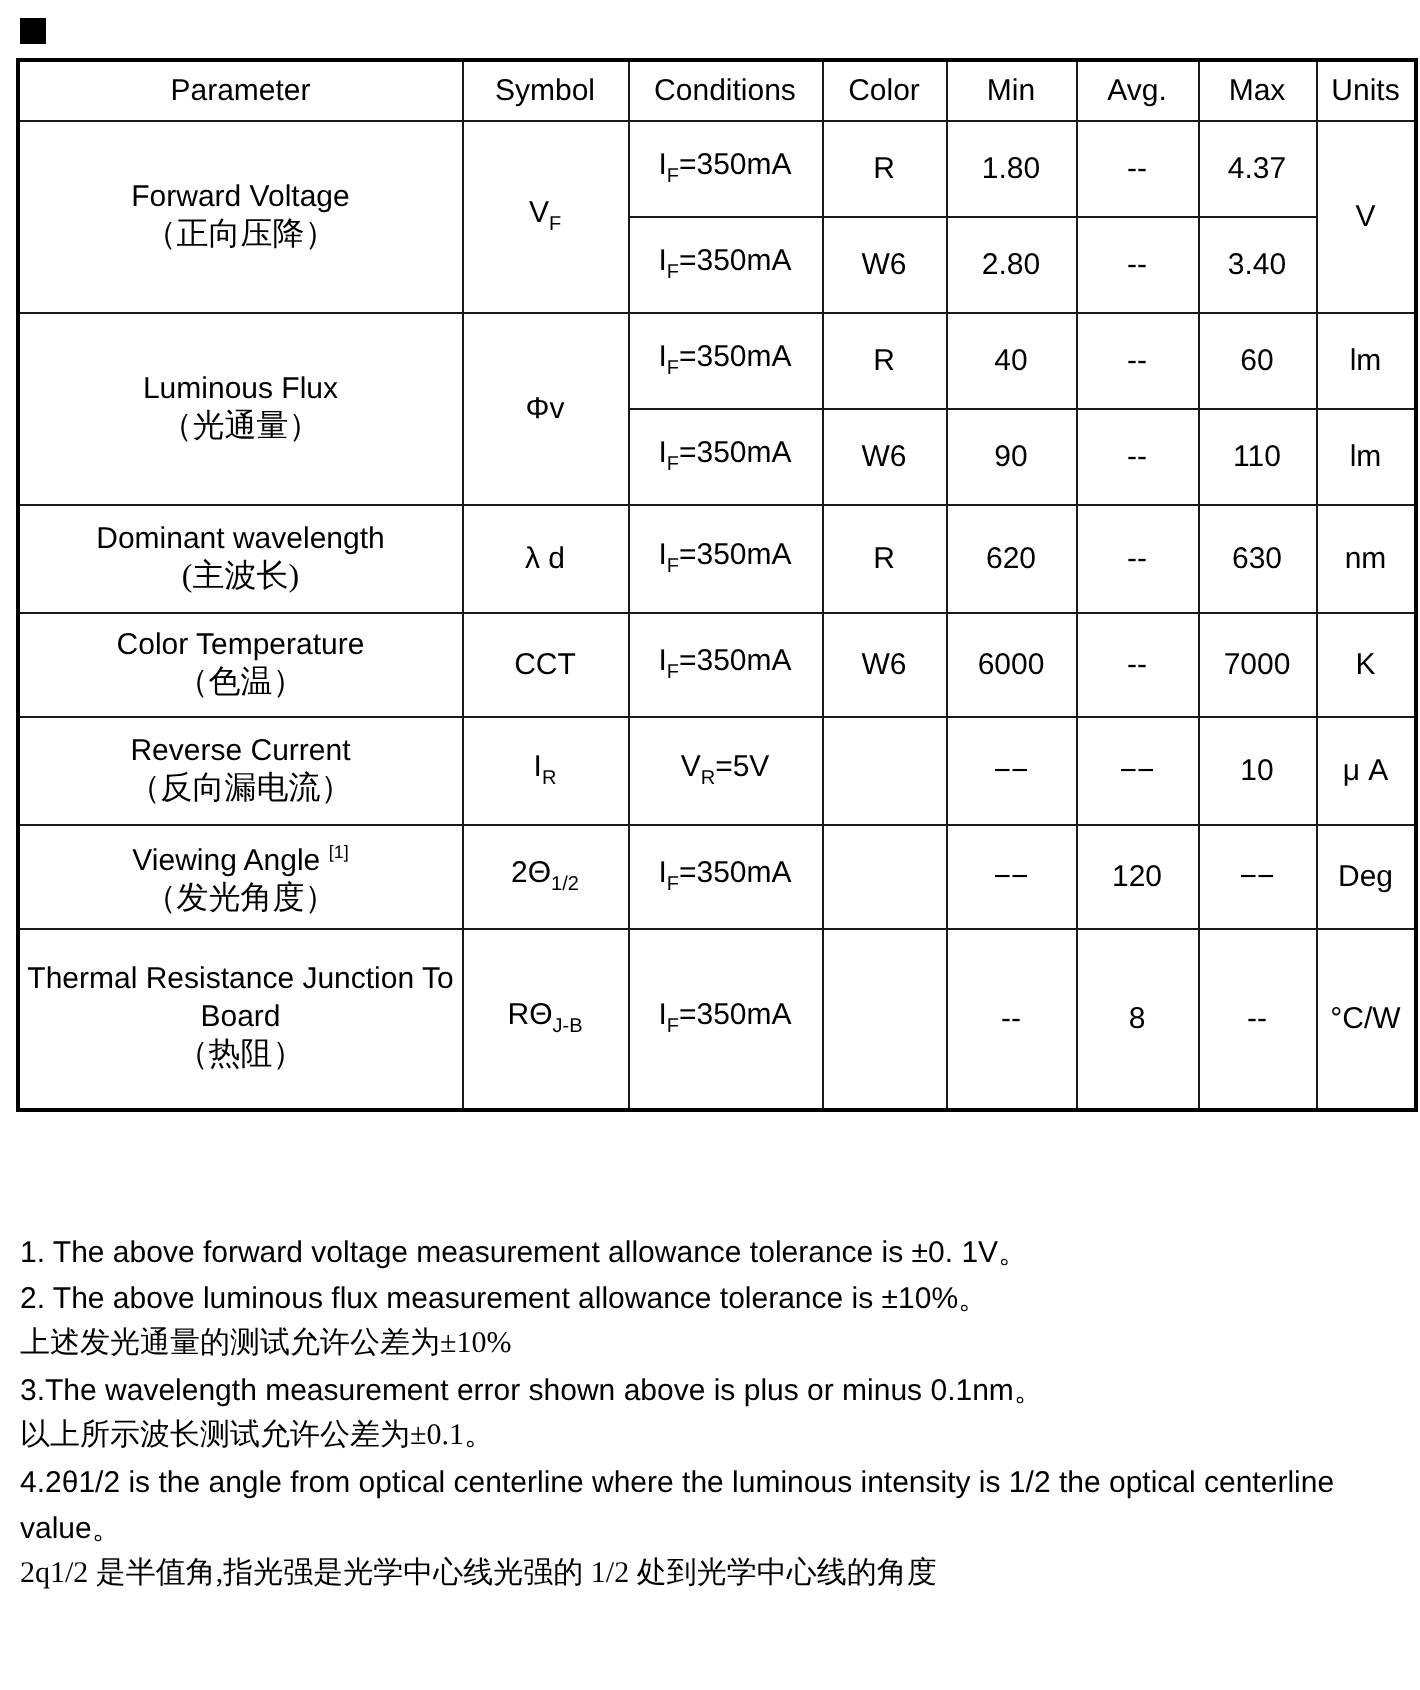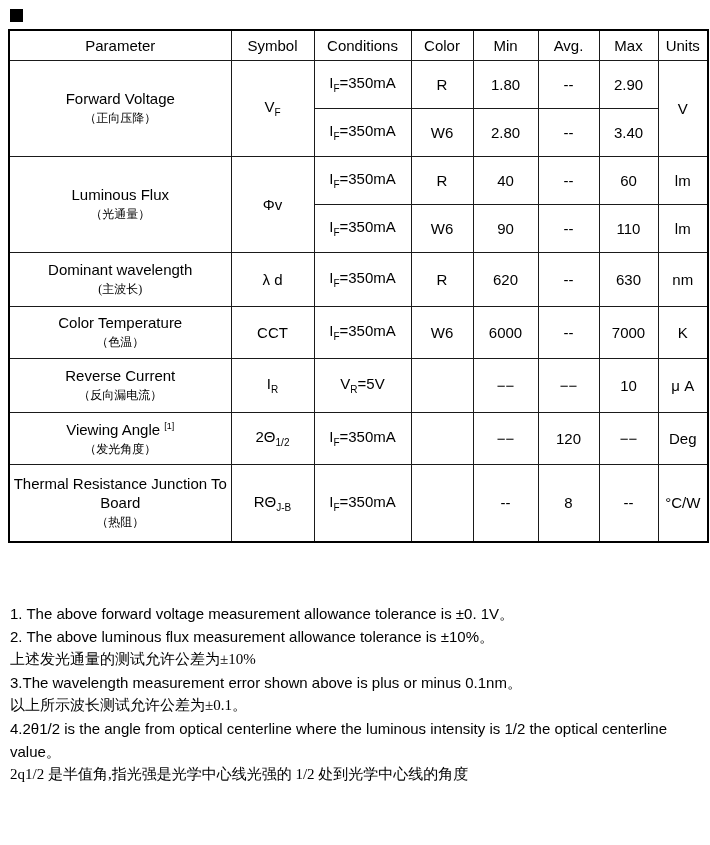--- a/index.html
+++ b/index.html
@@ -34,21 +34,21 @@
   table.spec th, table.spec td {
     border:1px solid #1a1a1a;
     text-align:center; vertical-align:middle;
     font-size:15px; font-weight:normal; padding:0 2px;
     overflow:hidden;
   }
   table.spec sub { font-size:10px; }
   table.spec sup { font-size:9px; }
   .p-en { font-size:15px; line-height:19px; }
   .p-cn {
-    font-size:12px; line-height:20px;
+    font-size:16px; line-height:20px;
     font-family:"Liberation Serif","DejaVu Serif",serif;
   }
 
   
   .notes { margin:59px 0 0 10px; width:692px; font-size:15px; }
   .notes-heading { margin-bottom:11px; line-height:20px; }
   .note-line { line-height:23px; }
   .note-cn-serif { font-family:"Liberation Serif","DejaVu Serif",serif; }
 </style>
 </head>
@@ -88,21 +88,21 @@
       <tr style="height:48px">
         <td rowspan="2">
           <div class="p-en">Forward Voltage</div>
           <div class="p-cn">（正向压降）</div>
         </td>
         <td rowspan="2"><span>V</span><sub>F</sub></td>
         <td><span>I</span><sub>F</sub><span>=350mA</span></td>
         <td>R</td>
         <td>1.80</td>
         <td>--</td>
-        <td>2.90</td>
+        <td>4.37</td>
         <td rowspan="2">V</td>
       </tr>
       <tr style="height:48px">
         <td><span>I</span><sub>F</sub><span>=350mA</span></td>
         <td>W6</td>
         <td>2.80</td>
         <td>--</td>
         <td>3.40</td>
       </tr>
 
@@ -177,21 +177,21 @@
         </td>
         <td><span>2Θ</span><sub>1/2</sub></td>
         <td><span>I</span><sub>F</sub><span>=350mA</span></td>
         <td></td>
         <td>−−</td>
         <td>120</td>
         <td>−−</td>
         <td>Deg</td>
       </tr>
 
-      <tr style="height:78px">
+      <tr style="height:91px">
         <td>
           <div class="p-en">Thermal Resistance Junction To Board</div>
           <div class="p-cn">（热阻）</div>
         </td>
         <td><span>RΘ</span><sub>J-B</sub></td>
         <td><span>I</span><sub>F</sub><span>=350mA</span></td>
         <td></td>
         <td>--</td>
         <td>8</td>
         <td>--</td>

